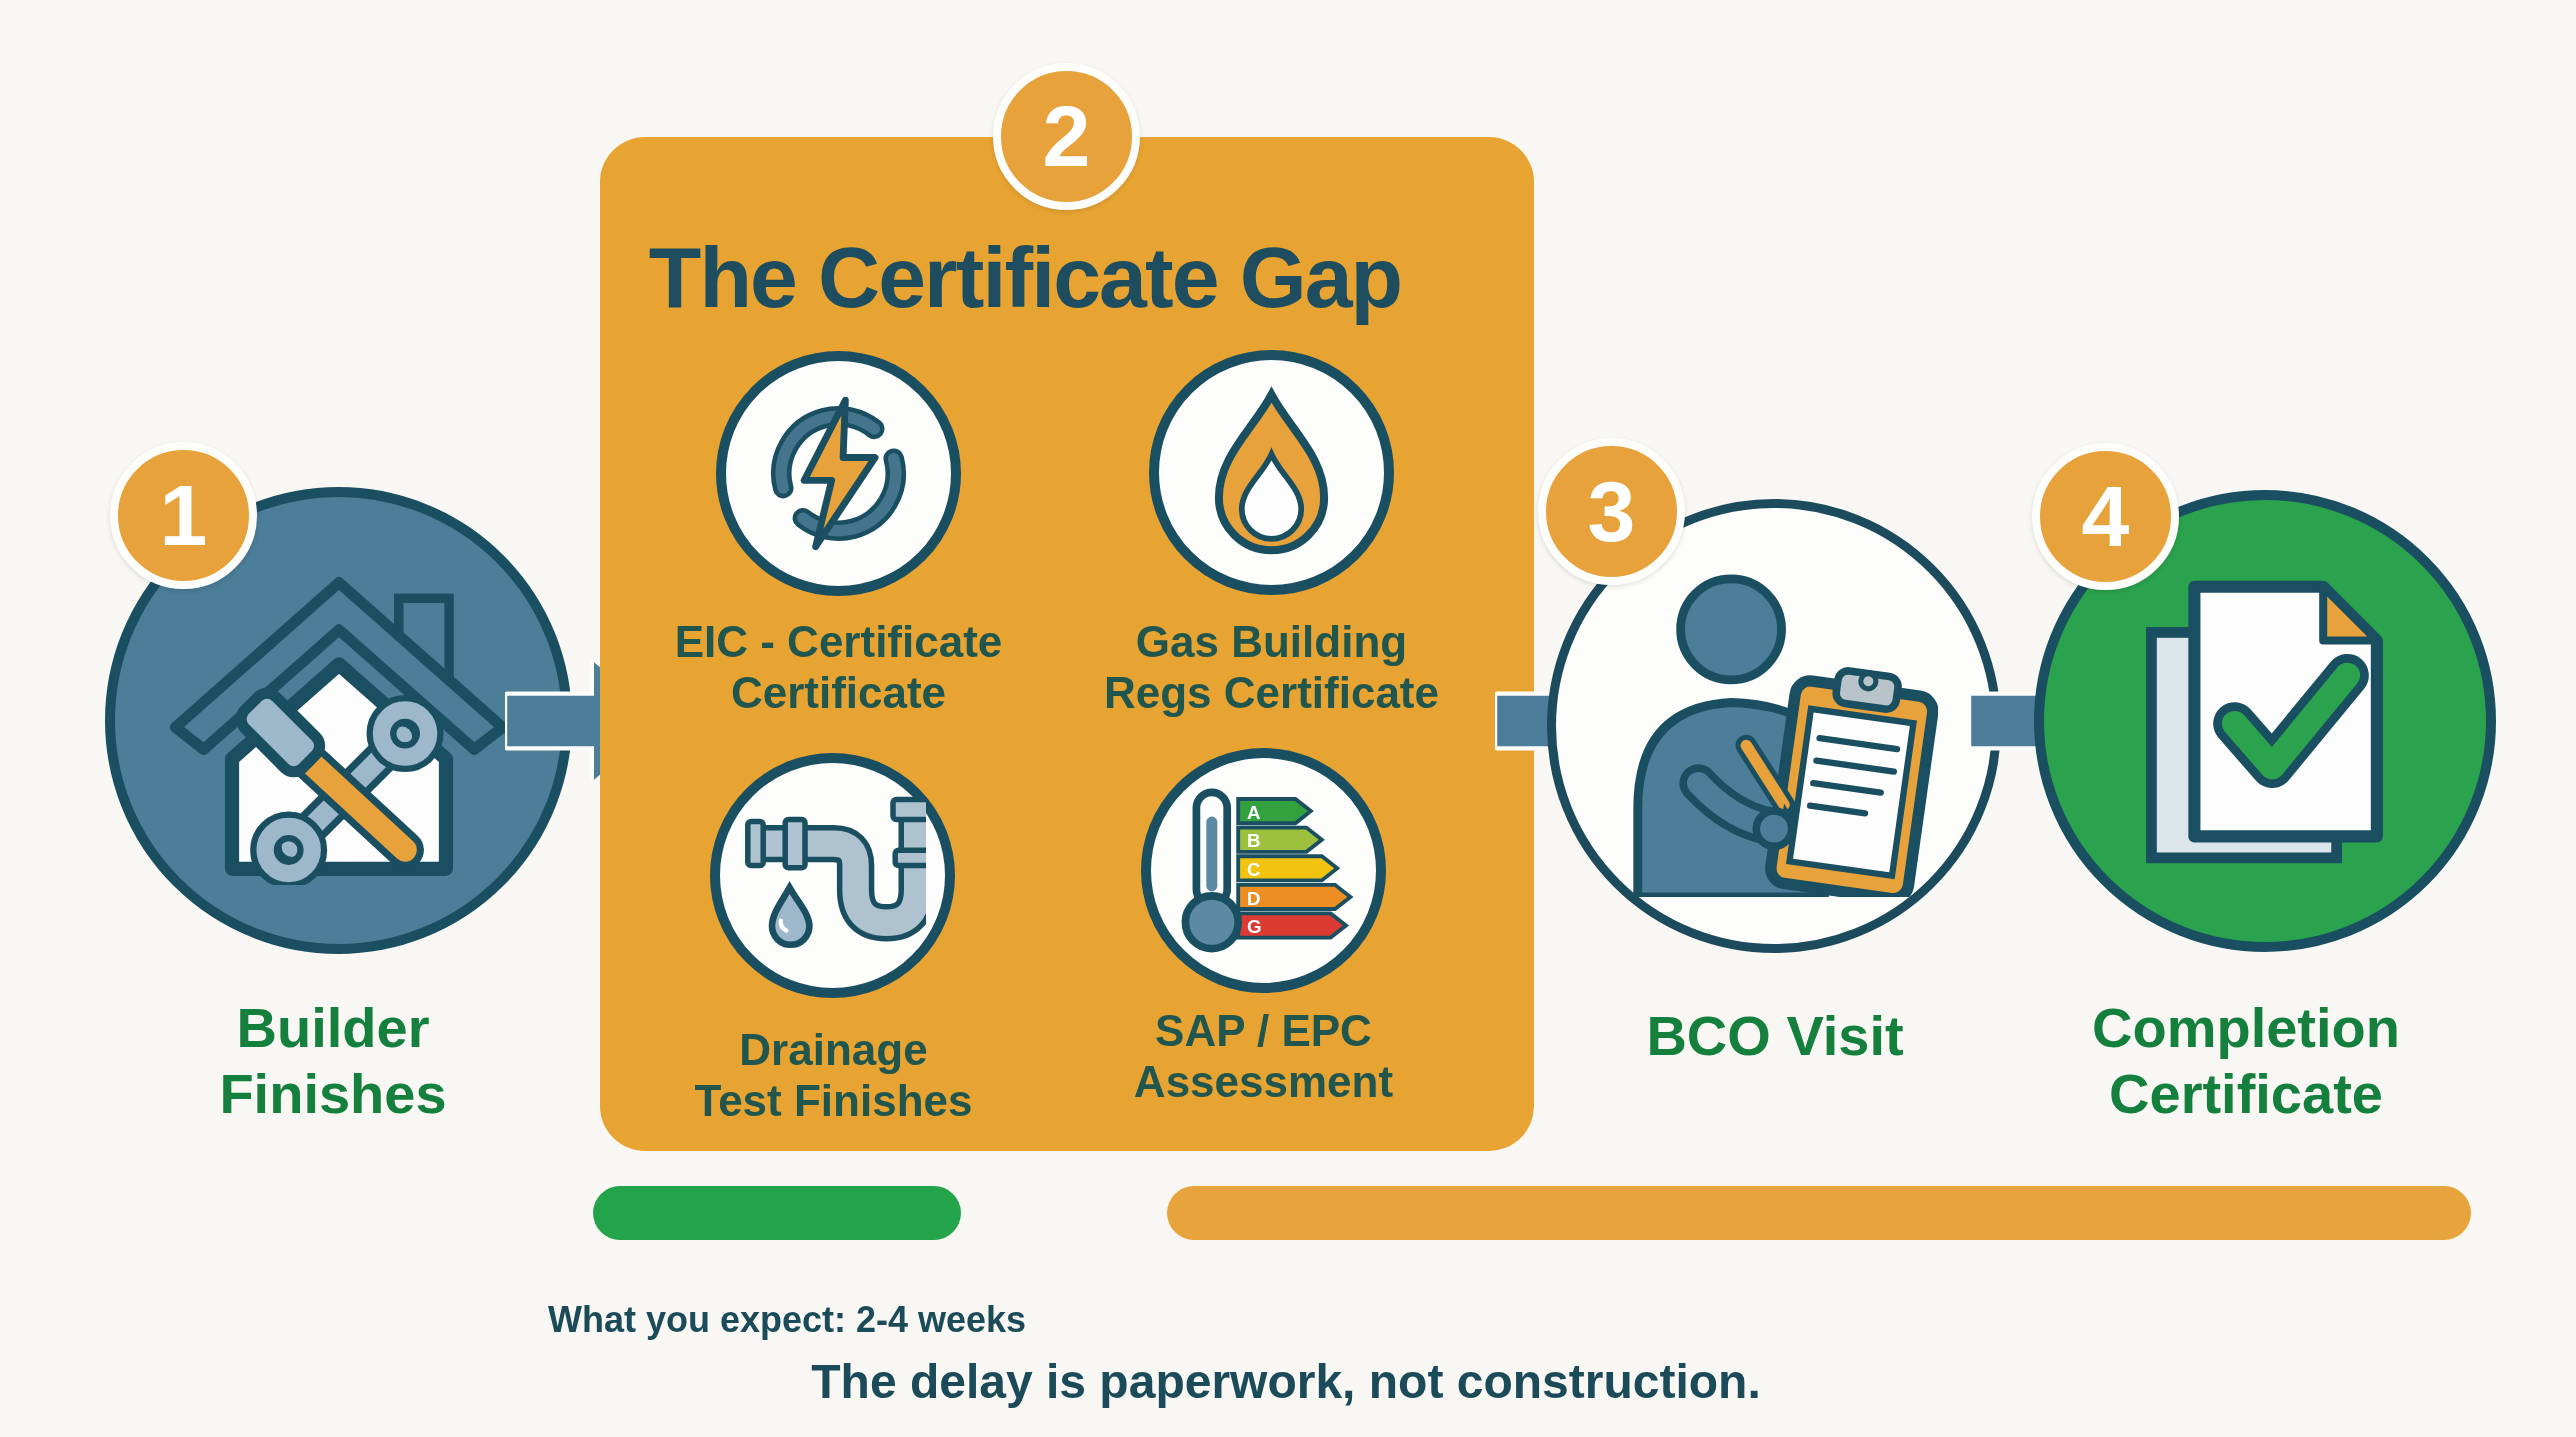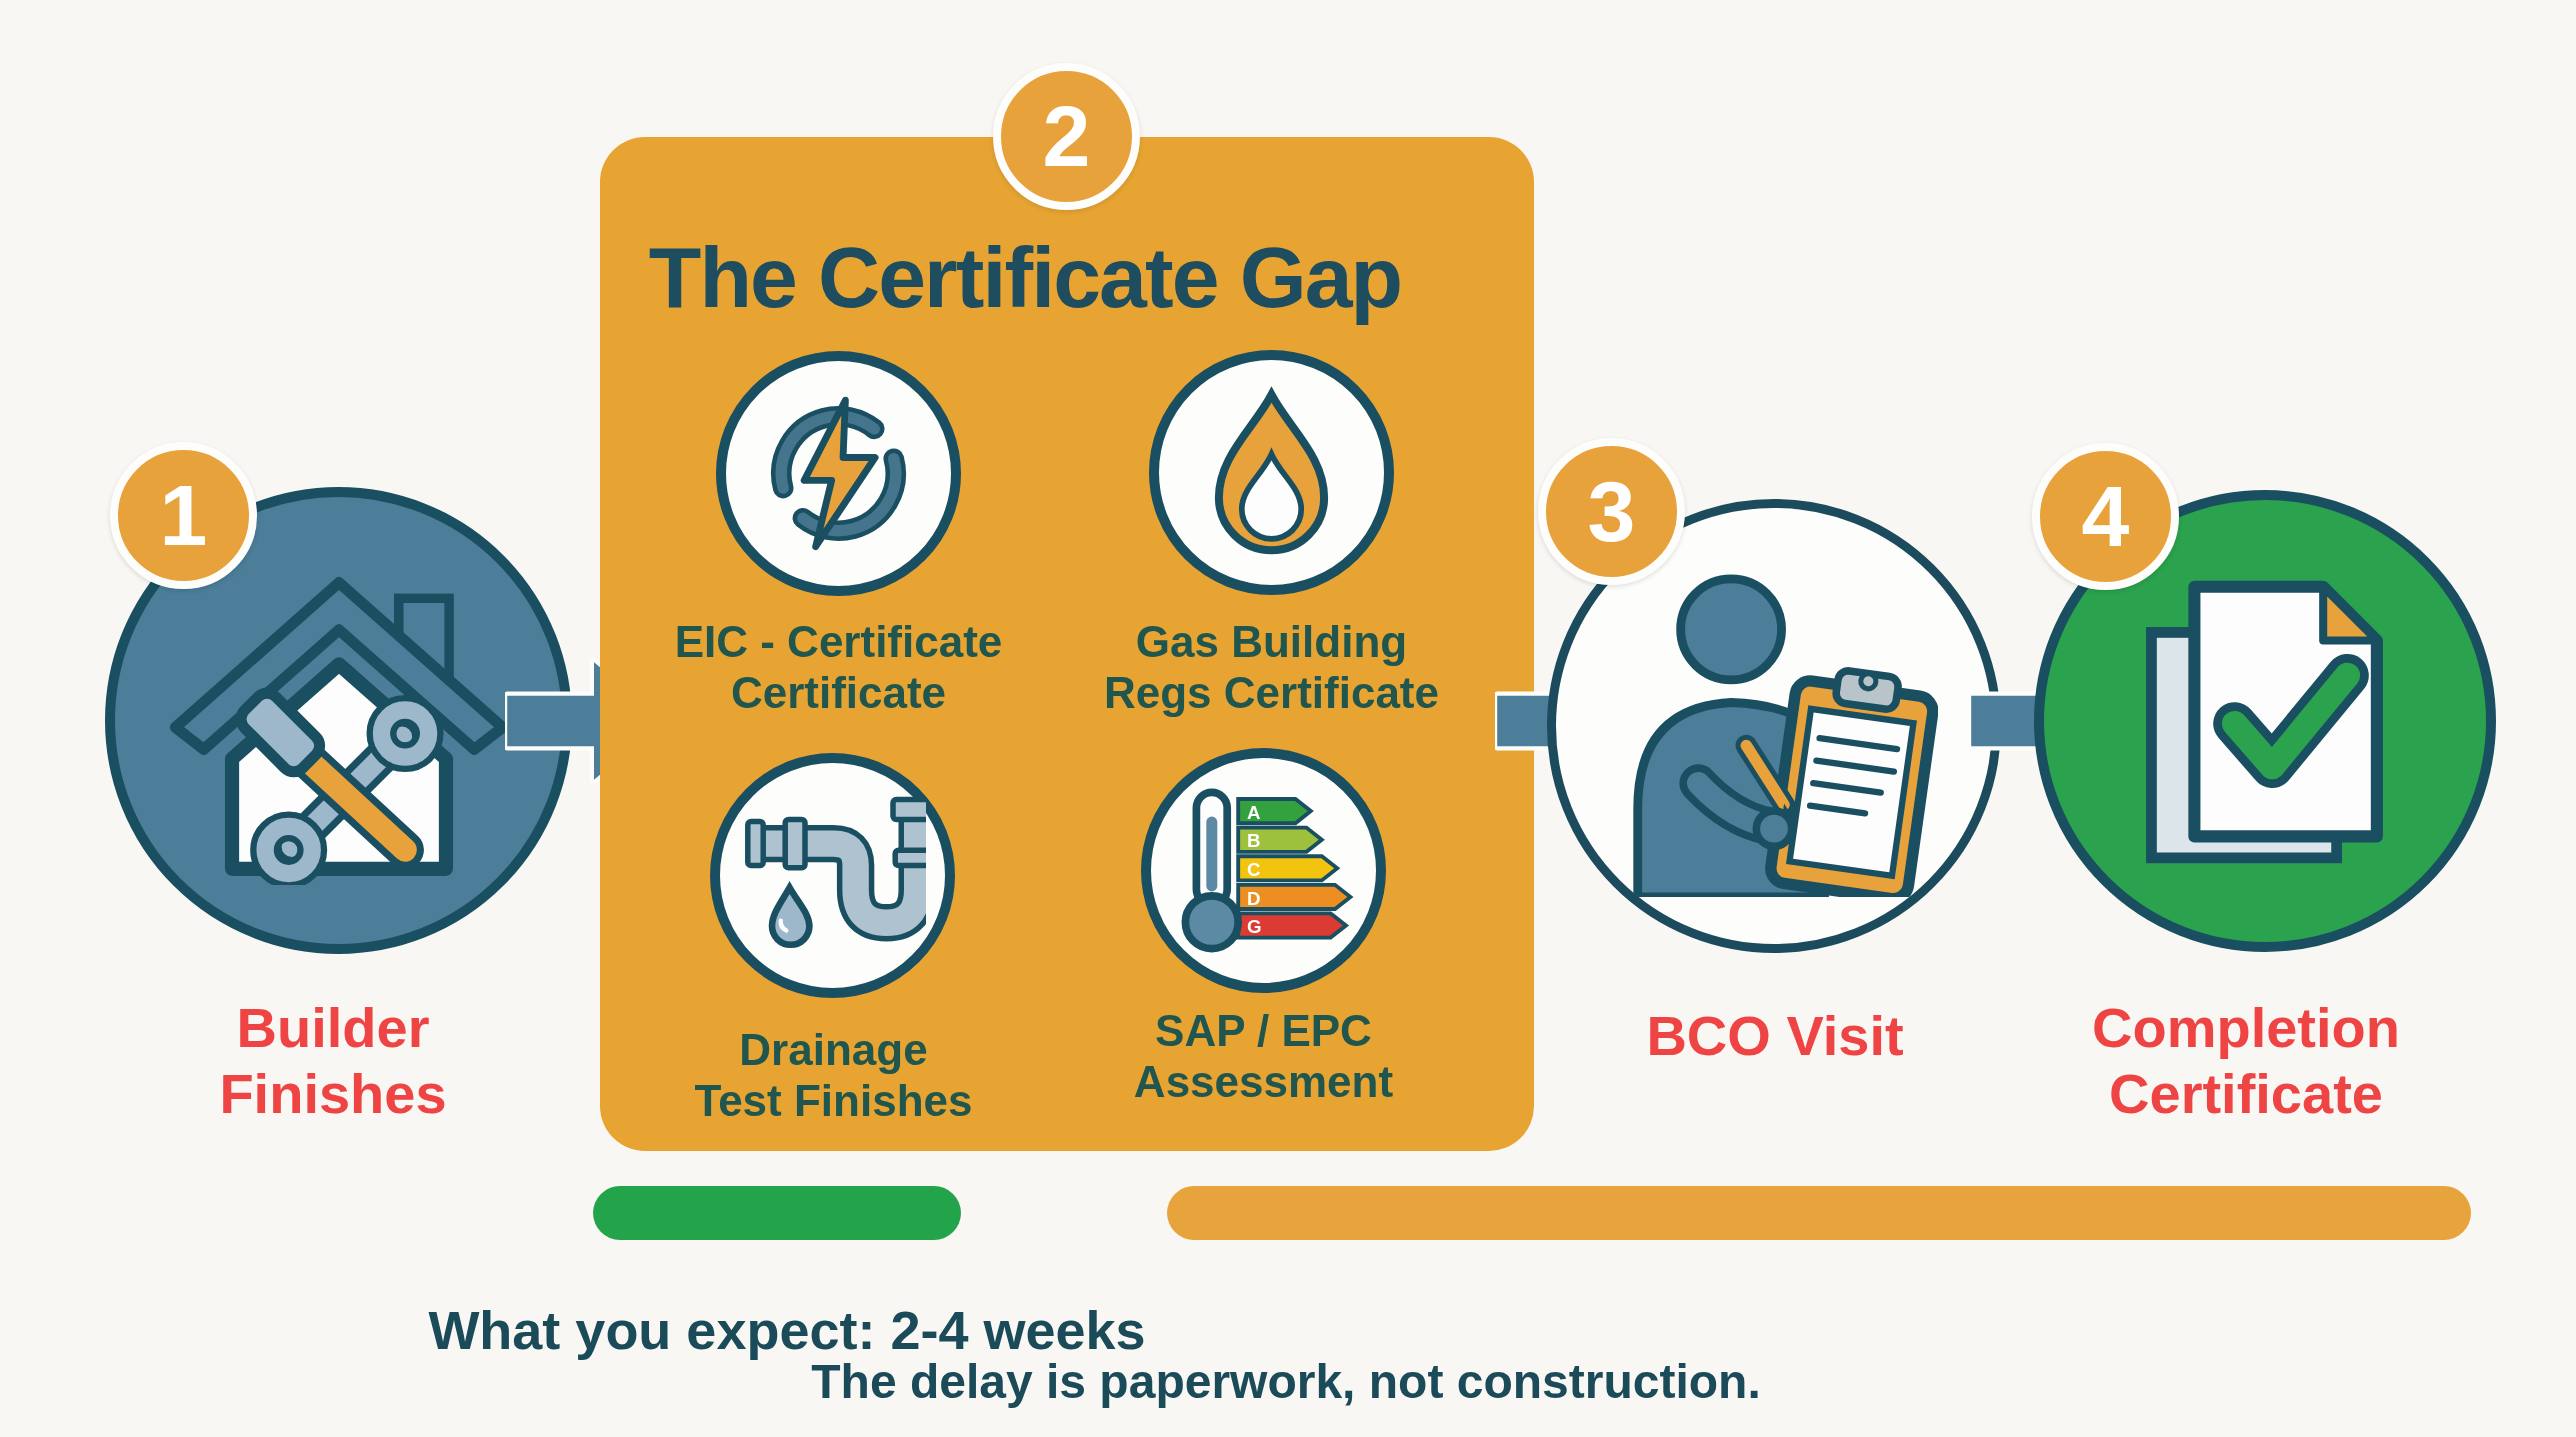--- a/index.html
+++ b/index.html
@@ -103,21 +103,21 @@
   .l-drain { left: 618px;  top: 1005px; margin-top: 19px; }
   .l-epc   { left: 1048px; top: 1005px; }
 
   
   .step-label {
     width: 524px;
     text-align: center;
     font-size: 56px;
     line-height: 66px;
     font-weight: 700;
-    color: #ef4444;
+    color: #15803d;
   }
   .sl-builder    { left: 71px;   top: 995px; }
   .sl-bco        { left: 1513px; top: 1003px; }
   .sl-completion { left: 1984px; top: 995px; }
 
   
   .arrow { width: 164px; height: 140px; }
   .a1 { left: 505px;  top: 651px; }
   .a2 { left: 1495px; top: 651px; }
   .a3 { left: 1969px; top: 651px; }
@@ -127,21 +127,21 @@
     height: 54px;
     border-radius: 27px;
     top: 1186px;
   }
   .bar-green  { left: 593px;  width: 368px;  background: #23A44A; }
   .bar-orange { left: 1167px; width: 1304px; background: #E8A43C; }
 
   .caption {
     width: 1030px;
     text-align: center;
-    font-size: 54px;
+    font-size: 36px;
     font-weight: 700;
     color: #1B4A59;
   }
   .cap-expect { left: 272px;  top: 1299px; }
   .cap-actual { left: 1310px; top: 1299px; }
   .cap-footer { left: 771px;  top: 1354px; font-size: 48px; }
 </style>
 </head>
 <body>
 

